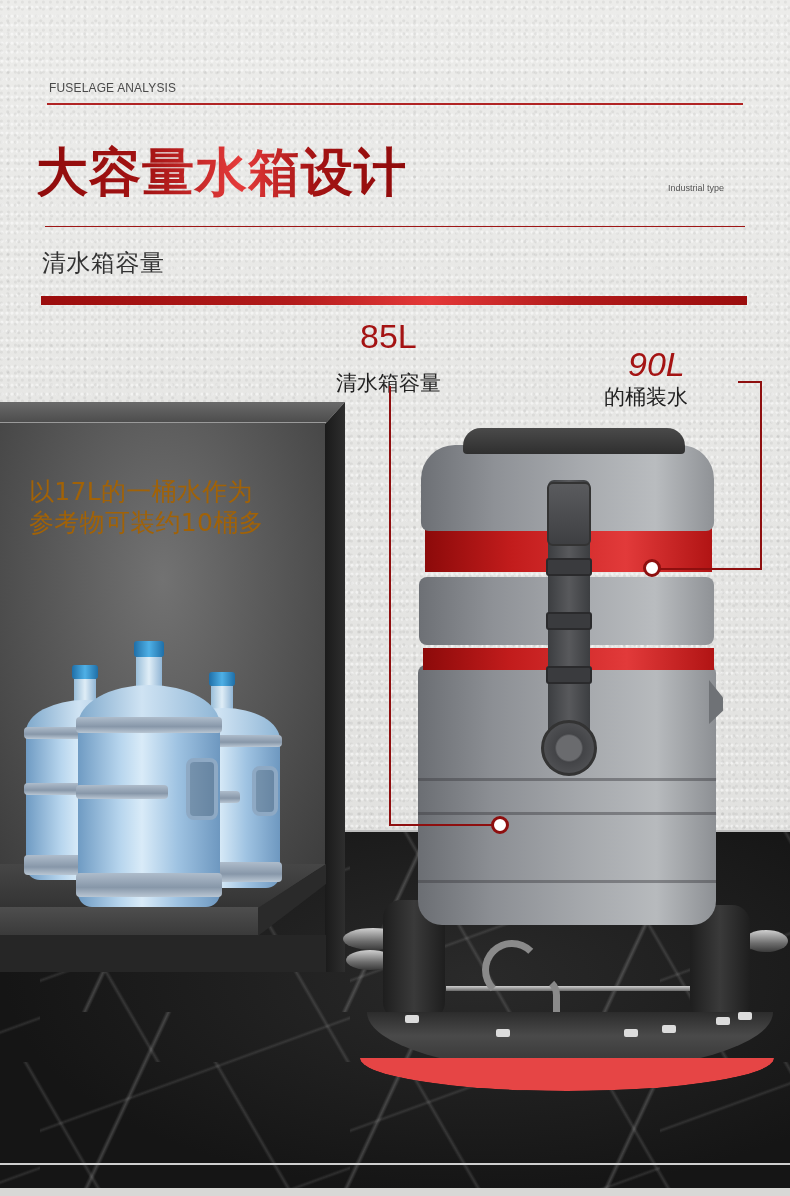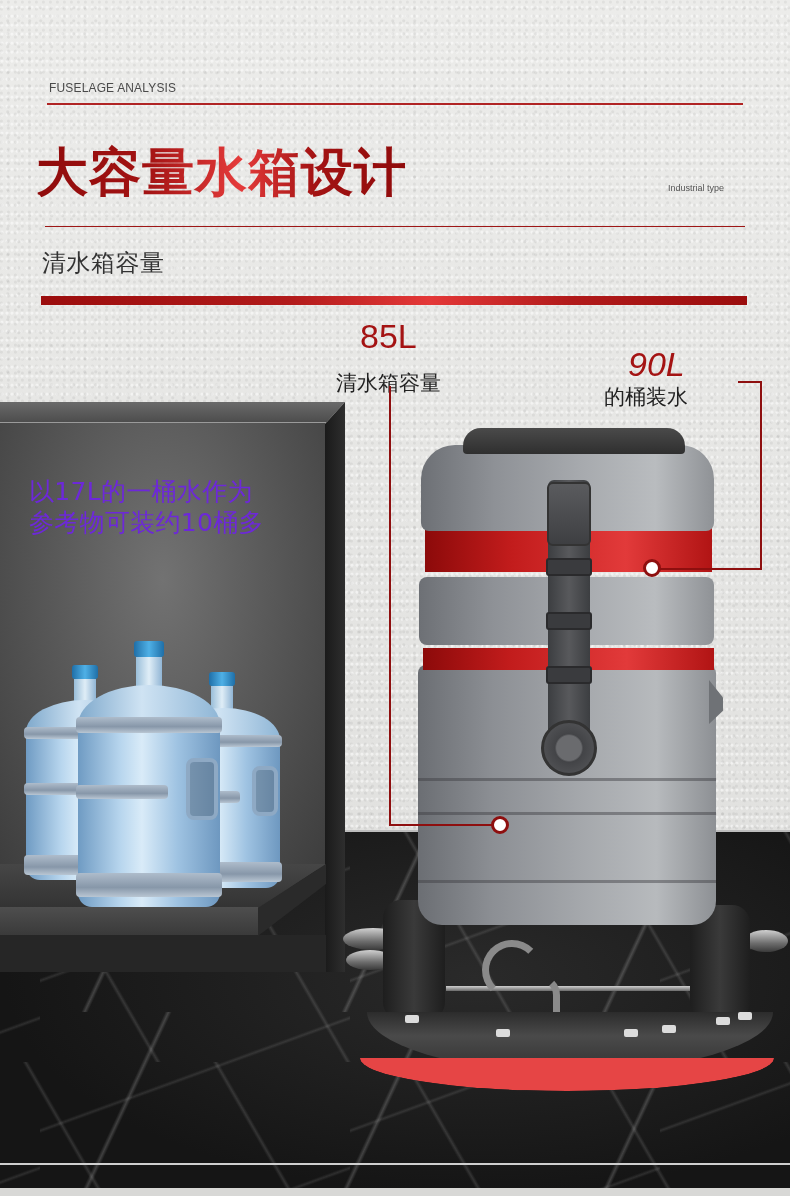--- a/index.html
+++ b/index.html
@@ -95,21 +95,21 @@
   }
   .shelf-lip-side {
     position:absolute; left:258px; top:462px; width:68px; height:72px;
     background:#2a2a2a;
     clip-path: polygon(68px 0, 68px 20px, 0 72px, 0 44px);
   }
   .shelf-under { position:absolute; left:0; top:533px; width:326px; height:37px; background:#262626; }
 
   .shelf-text {
     position:absolute; left:29px; top:476px; width:290px;
-    font-size:25px; line-height:31px; color:#6d28d9; letter-spacing:0.3px;
+    font-size:25px; line-height:31px; color:#a16207; letter-spacing:0.3px;
   }
 
   
   .bottle { position:absolute; }
   .b-cap { position:absolute; background: linear-gradient(90deg,#1f6fa8,#4fb0e6 50%,#1f6fa8); border-radius:3px; }
   .b-neck { position:absolute; background: linear-gradient(90deg,rgba(160,200,230,0.9),rgba(230,245,255,0.95) 50%,rgba(150,190,225,0.9)); }
   .b-shoulder { position:absolute; background: linear-gradient(90deg,#7fa9cc,#cfe3f3 45%,#8fb6d6); border-radius:50% 50% 0 0 / 100% 100% 0 0; }
   .b-body { position:absolute; background: linear-gradient(90deg,#6f9bc3 0%,#b8d6ee 30%,#d9ebf8 45%,#9fc3e2 70%,#6e98c0 100%); border-radius:0 0 14px 14px; }
   .b-ring { position:absolute; background: linear-gradient(180deg,#aebccb,#8797a9 60%,#b9c6d3); border-radius:4px; }
   .b-handle { position:absolute; border:4px solid #8ea9c4; border-radius:8px; background: rgba(90,110,130,0.5); }

